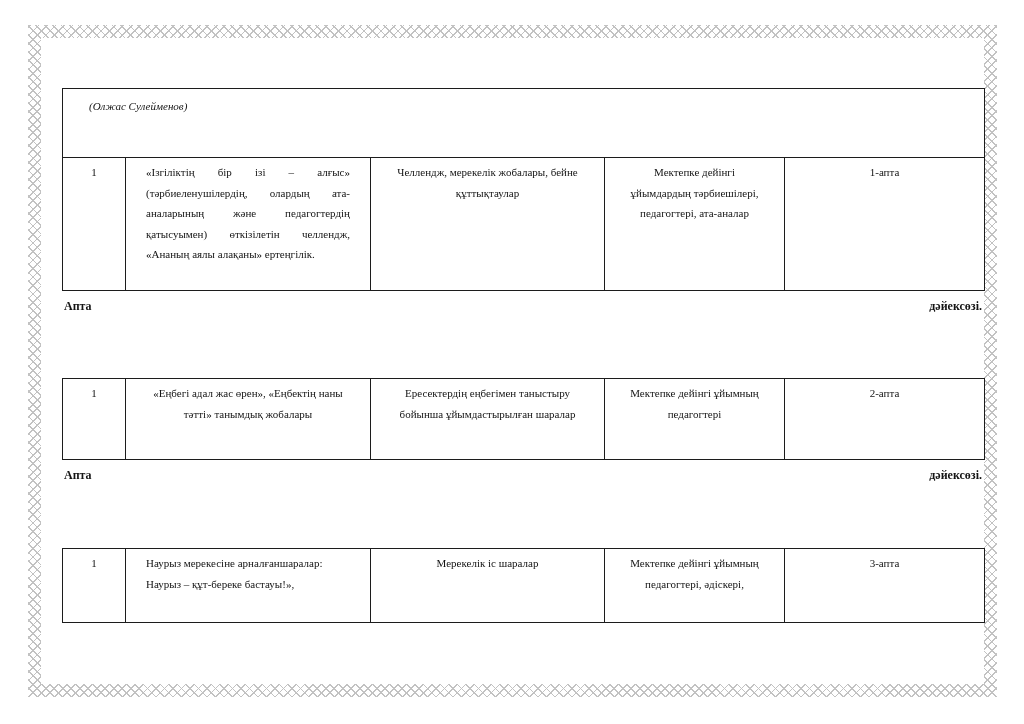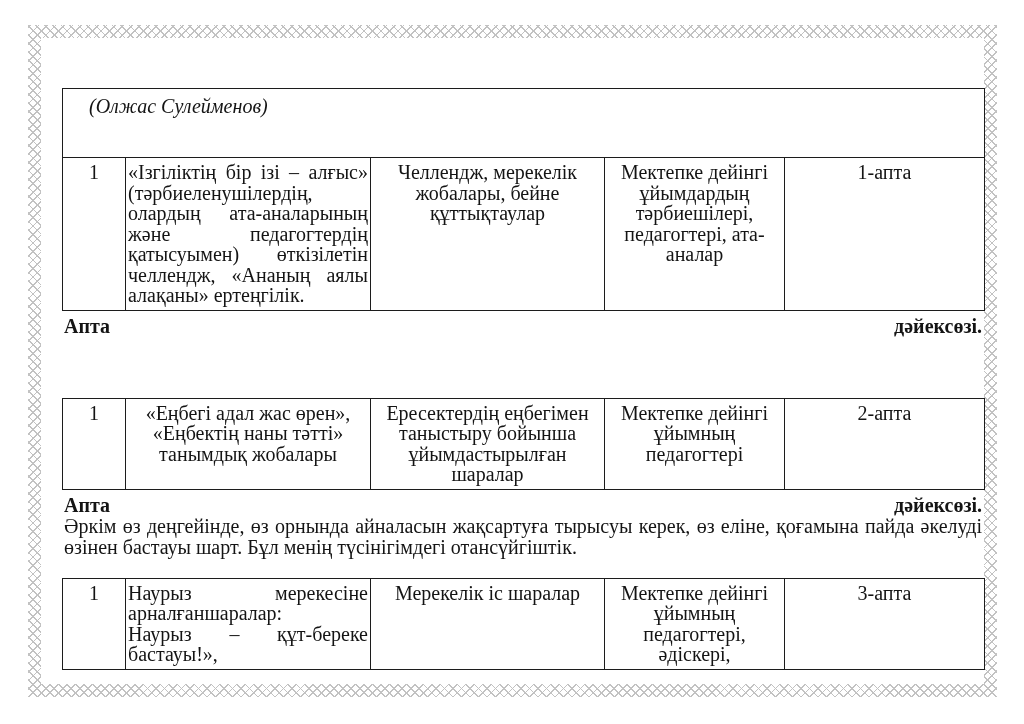--- a/index.html
+++ b/index.html
@@ -45,22 +45,22 @@
     width: 922px;
   }
   table.plan {
     border-collapse: collapse;
     table-layout: fixed;
     width: 922px;
   }
   table.plan td {
     border: 1.6px solid #1c1c1c;
     vertical-align: top;
-    padding: 4px 2px;
-    font-size: 20px;
+    padding: 4px 20px;
+    font-size: 11px;
     line-height: 20.5px;
     box-sizing: border-box;
     overflow: hidden;
   }
   .col-num   { width: 63px;  }
   .col-act   { width: 245px; }
   .col-form  { width: 234px; }
   .col-resp  { width: 180px; }
   .col-week  { width: 200px; }
 
@@ -75,21 +75,21 @@
     font-style: italic;
     padding-left: 26px !important;
     padding-top: 7px !important;
     text-align: left;
   }
   .jline { text-align: justify; text-justify: inter-word; }
 
   .quote-block {
     box-sizing: border-box;
     padding: 5px 2px 0 2px;
-    font-size: 20px;
+    font-size: 12px;
     line-height: 21px;
   }
   .qb1 { height: 87px; }
   .qb2 { height: 88px; }
   .quote-head {
     display: flex;
     justify-content: space-between;
     font-weight: bold;
   }
   .quote-text {
@@ -157,21 +157,20 @@
         <td class="c">2-апта</td>
       </tr>
     </tbody>
       </table>
 
     <div class="quote-block qb2">
       <div class="quote-head">
         <span>Апта</span>
         <span>дәйексөзі.</span>
       </div>
-      <div class="quote-text">Әркім өз деңгейінде, өз орнында айналасын жақсартуға тырысуы керек, өз еліне, қоғамына пайда әкелуді өзінен бастауы шарт. Бұл менің түсінігімдегі отансүйгіштік.</div>
     </div>
 
     <table class="plan">
       <colgroup>
         <col class="col-num">
           <col class="col-act">
           <col class="col-form">
           <col class="col-resp">
           <col class="col-week">
       </colgroup>

